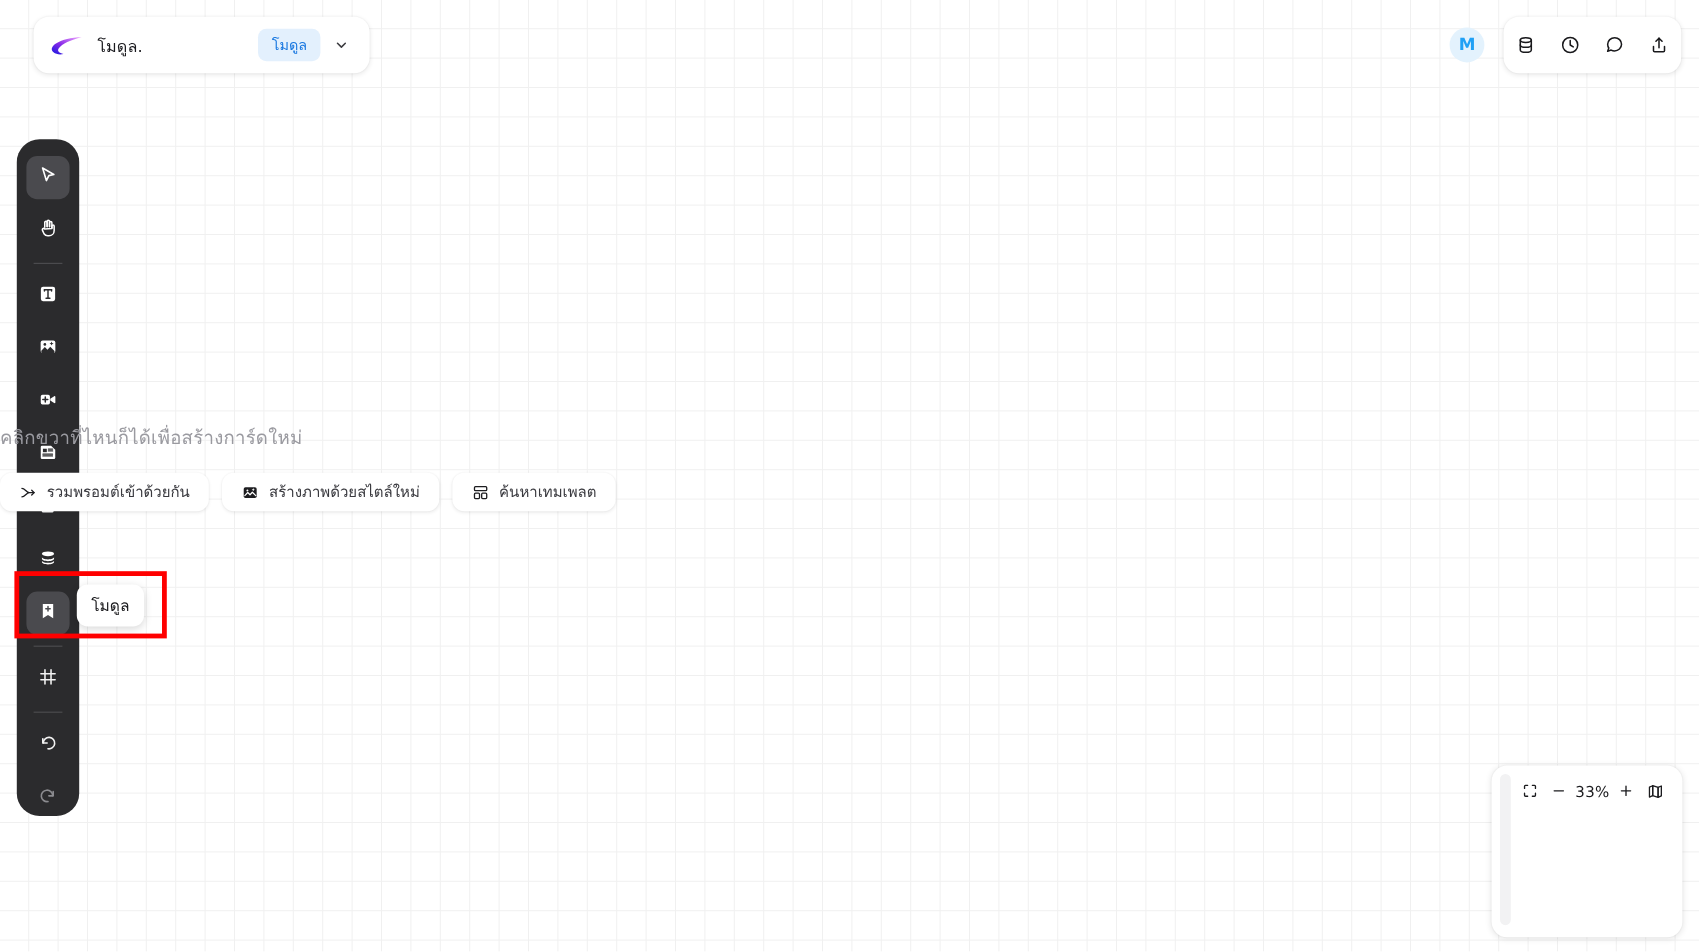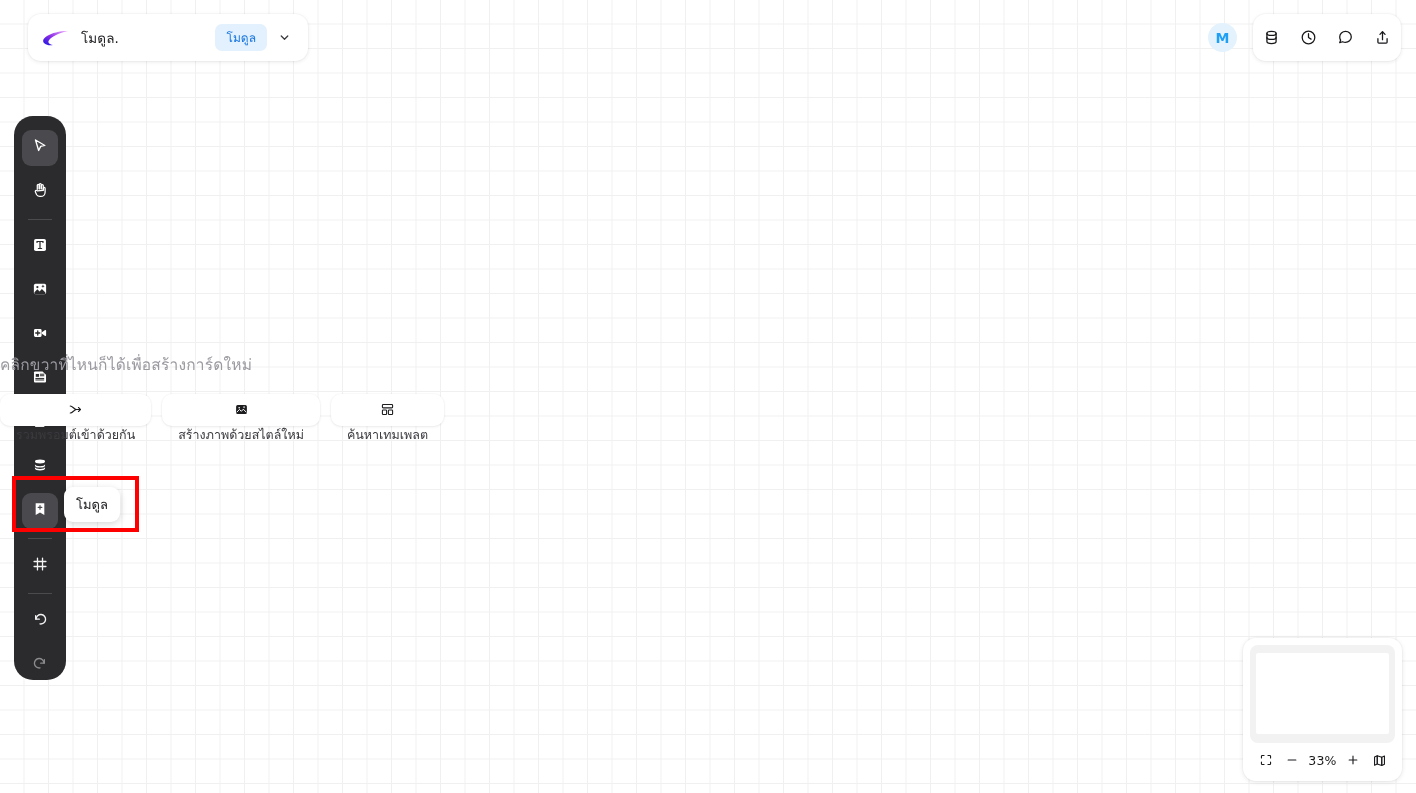--- a/index.html
+++ b/index.html
@@ -99,35 +99,35 @@
     font-size: 15.5px; color: #9a9aa0; margin-bottom: 17px;
     letter-spacing: .2px;
   }
   #chips { display: flex; gap: 11px; }
   .chip {
     display: flex; align-items: center; gap: 8px;
     background: #fff; border-radius: 10px;
     padding: 8px 16px; height: 32px;
     font-size: 12.5px; color: #3a3a3f;
     box-shadow: 0 1px 3px rgba(0,0,0,.07), 0 0 0 1px rgba(0,0,0,.015);
-    cursor: pointer; white-space: nowrap; flex-direction: column;
+    cursor: pointer; white-space: nowrap;
   }
   .chip-ico {
     width: 15px; height: 15px; flex: none;
     display: flex; align-items: center; justify-content: center;
     color: #1d1d20;
   }
 
   
   #zoompanel {
     position: absolute; left: 1243px; top: 638px;
     width: 159px; height: 143px;
     background: #fff; border-radius: 13px;
     box-shadow: 0 1px 5px rgba(0,0,0,.10), 0 0 0 1px rgba(0,0,0,.02);
-    padding: 7px; display: flex; flex-direction: column;
+    padding: 7px; display: flex; 
   }
   #minimap {
     flex: 1 1 auto; background: #f2f2f3; border-radius: 8px;
     position: relative; margin-bottom: 3px;
   }
   #minimap-view {
     position: absolute; left: 6px; top: 8px; right: 6px; bottom: 9px;
     background: #fff; border-radius: 2px;
   }
   #zoomrow {

